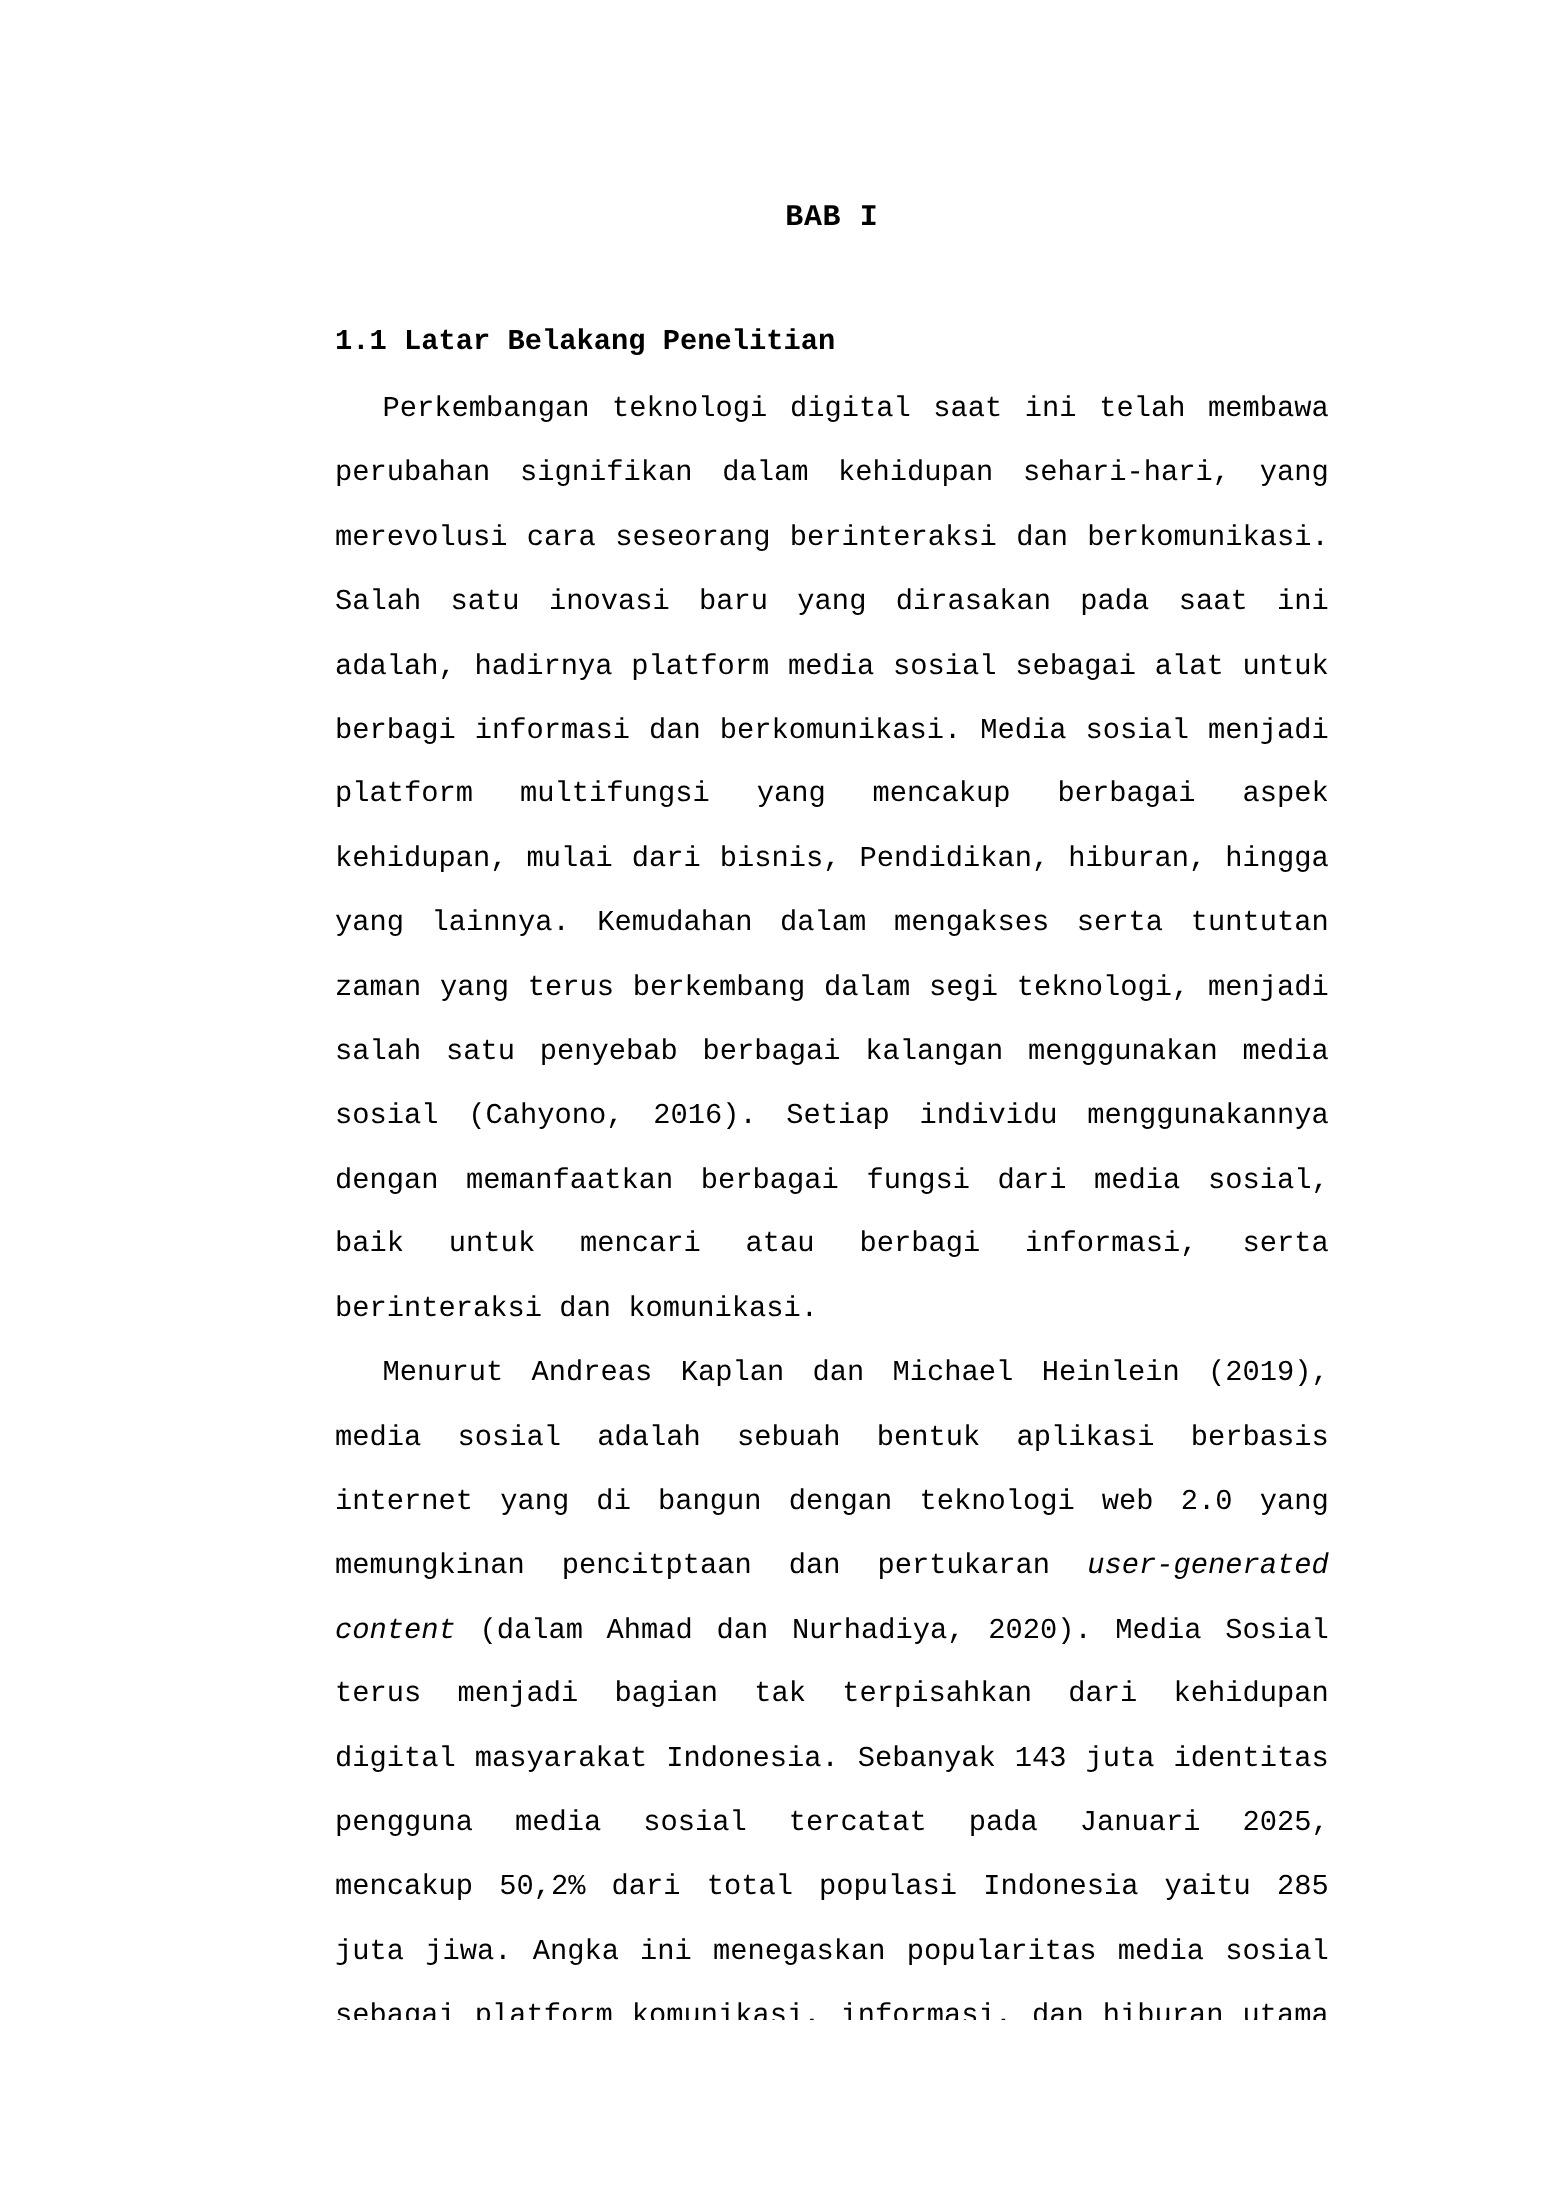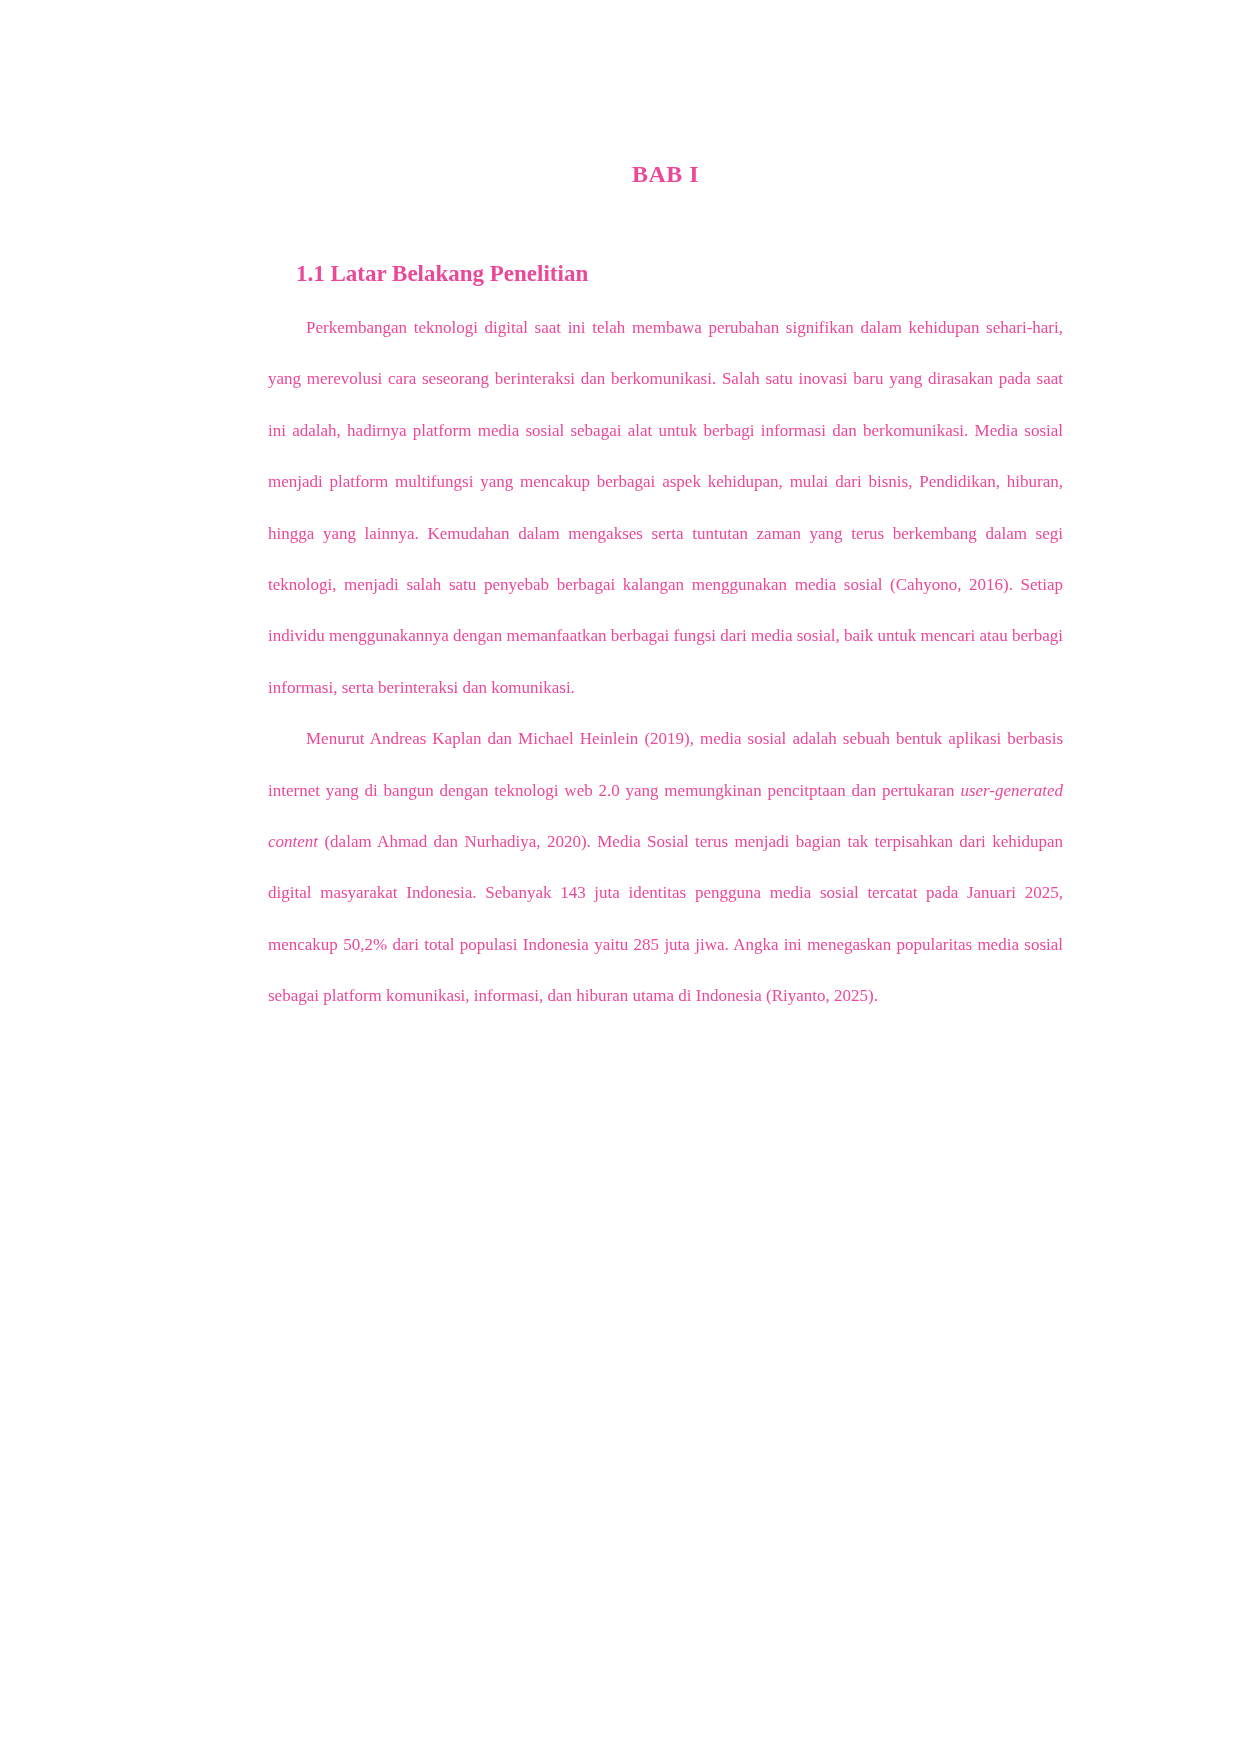--- a/index.html
+++ b/index.html
@@ -5,22 +5,22 @@
   html, body {
     margin: 0;
     padding: 0;
     background: #ffffff;
   }
   .page {
     position: relative;
     width: 1241px;
     height: 1616px;
     background: #ffffff;
-    color: #ec4899;
-    font-family: Liberation Serif, serif;
+    color: #000000;
+    font-family: Liberation Mono, monospace;
     overflow: hidden;
   }
   .content {
     position: absolute;
     left: 268px;
     top: 0;
     width: 795px;
   }
   .chapter-block {
     margin-top: 148px;
@@ -32,28 +32,27 @@
     display: block;
     line-height: 53px;
     letter-spacing: 0.5px;
   }
   .section-heading {
     margin-top: 46px;
     font-weight: bold;
     font-size: 23px;
     line-height: 53px;
     text-align: left;
-    margin-left: 28px;
   }
   .paragraphs {
     margin-top: 2px;
   }
   .paragraphs p {
     margin: 0;
-    font-size: 17px;
+    font-size: 23px;
     line-height: 51.4px;
     text-align: justify;
     text-indent: 38px;
   }
   .paragraphs p span.italic {
     font-style: italic;
   }
   .page-number {
     position: absolute;
     left: 268px;

